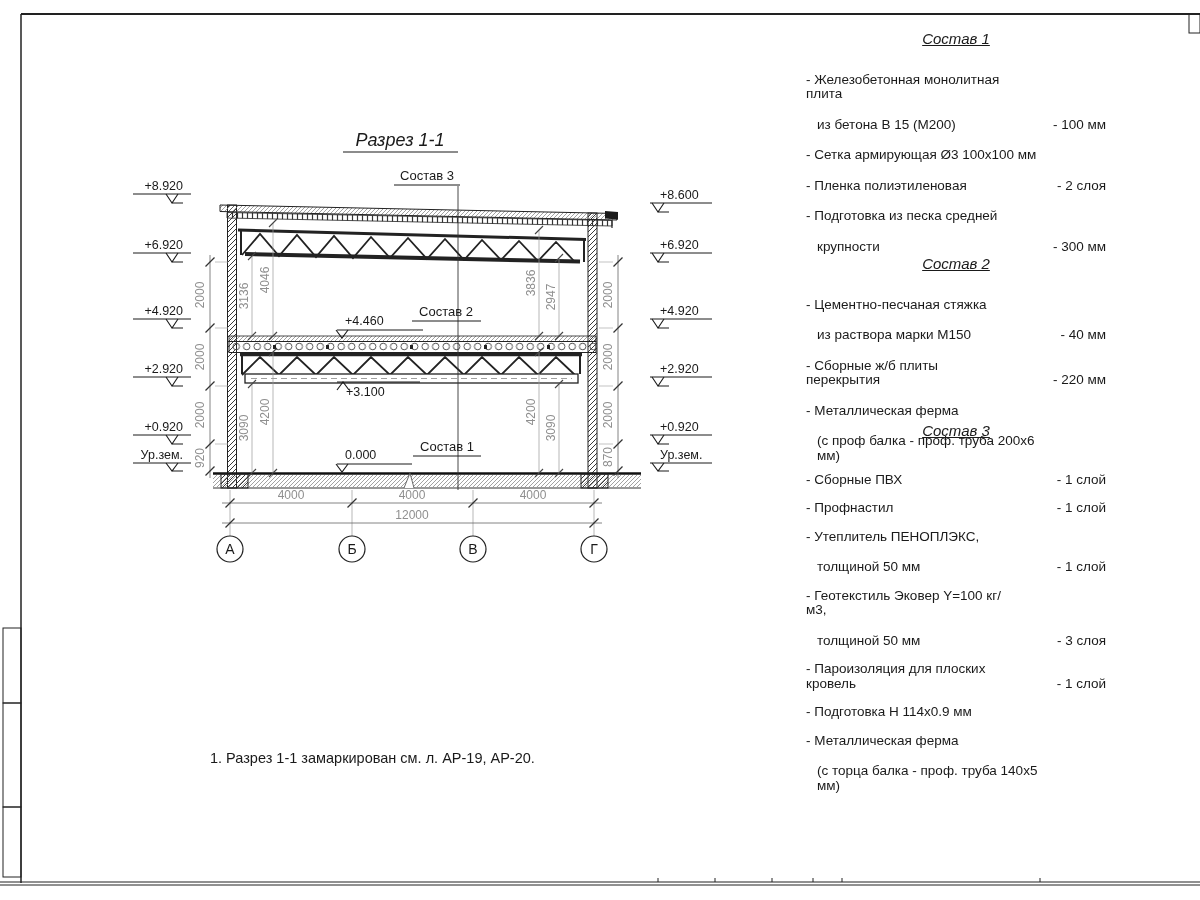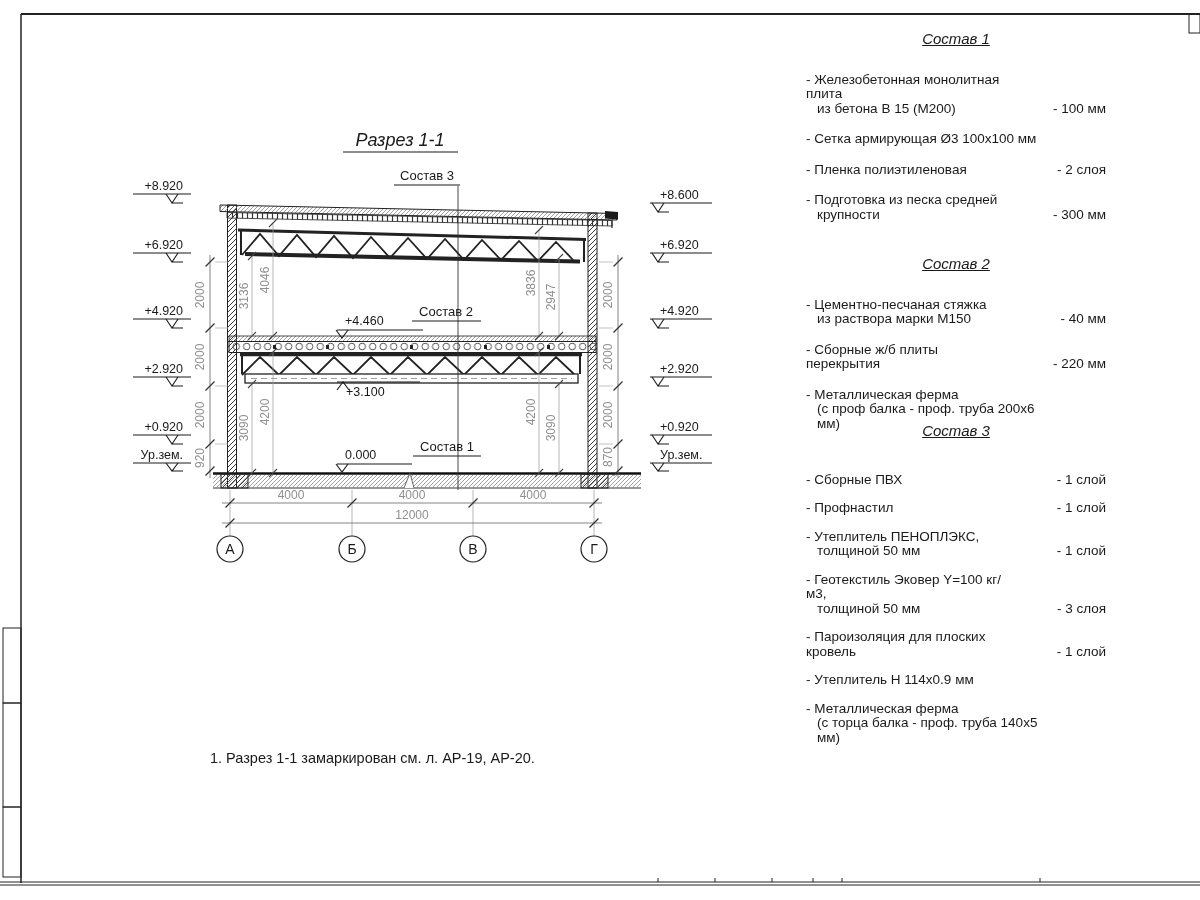--- a/index.html
+++ b/index.html
@@ -6,21 +6,21 @@
     font-family:"Liberation Sans",sans-serif;}
   #sheet{position:relative;width:1200px;height:900px;background:#fff;}
   #draw-svg{position:absolute;left:0;top:0;}
   .comp{position:absolute;left:806px;width:300px;color:#1a1a1a;font-size:13.5px;line-height:14.5px;}
   .comp-h{text-align:center;font-style:italic;text-decoration:underline;font-size:15px;margin-bottom:26px;}
   .comp-item{display:flex;align-items:flex-end;margin-bottom:16px;gap:24px;}
   #comp3 .comp-item{margin-bottom:14px;}
   #comp3 .comp-h{margin-bottom:34px;}
   .ctext{flex:1;}
   .l1,.l2{display:block;}
-  .l2{padding-left:11px;}
+  .l2{padding-left:11px;margin-top:16px;}
   .l2:empty{display:none;}
   .cval{white-space:nowrap;margin-left:24px;}
   svg text{font-family:"Liberation Sans",sans-serif;fill:#1a1a1a;}
   .dimtxt{fill:#8f8f8f;font-size:12px;}
   .marktxt{font-size:12.5px;}
   .calltxt{font-size:13px;}
 </style>
 </head>
 <body>
 
@@ -411,21 +411,21 @@
     <div class="cval">- 3 слоя</div>
   </div>
   <div class="comp-item">
     <div class="ctext">
           <span class="l1">- Пароизоляция для плоских кровель</span>
         </div>
     <div class="cval">- 1 слой</div>
   </div>
   <div class="comp-item">
     <div class="ctext">
-          <span class="l1">- Утеплитель Н 114x0.9 мм</span>
+          <span class="l1">- Подготовка Н 114x0.9 мм</span>
         </div>
     <div class="cval"></div>
   </div>
   <div class="comp-item">
     <div class="ctext">
           <span class="l1">- Металлическая ферма</span>
           <span class="l2">(с торца балка - проф. труба 140x5 мм)</span>
         </div>
     <div class="cval"></div>
   </div>

